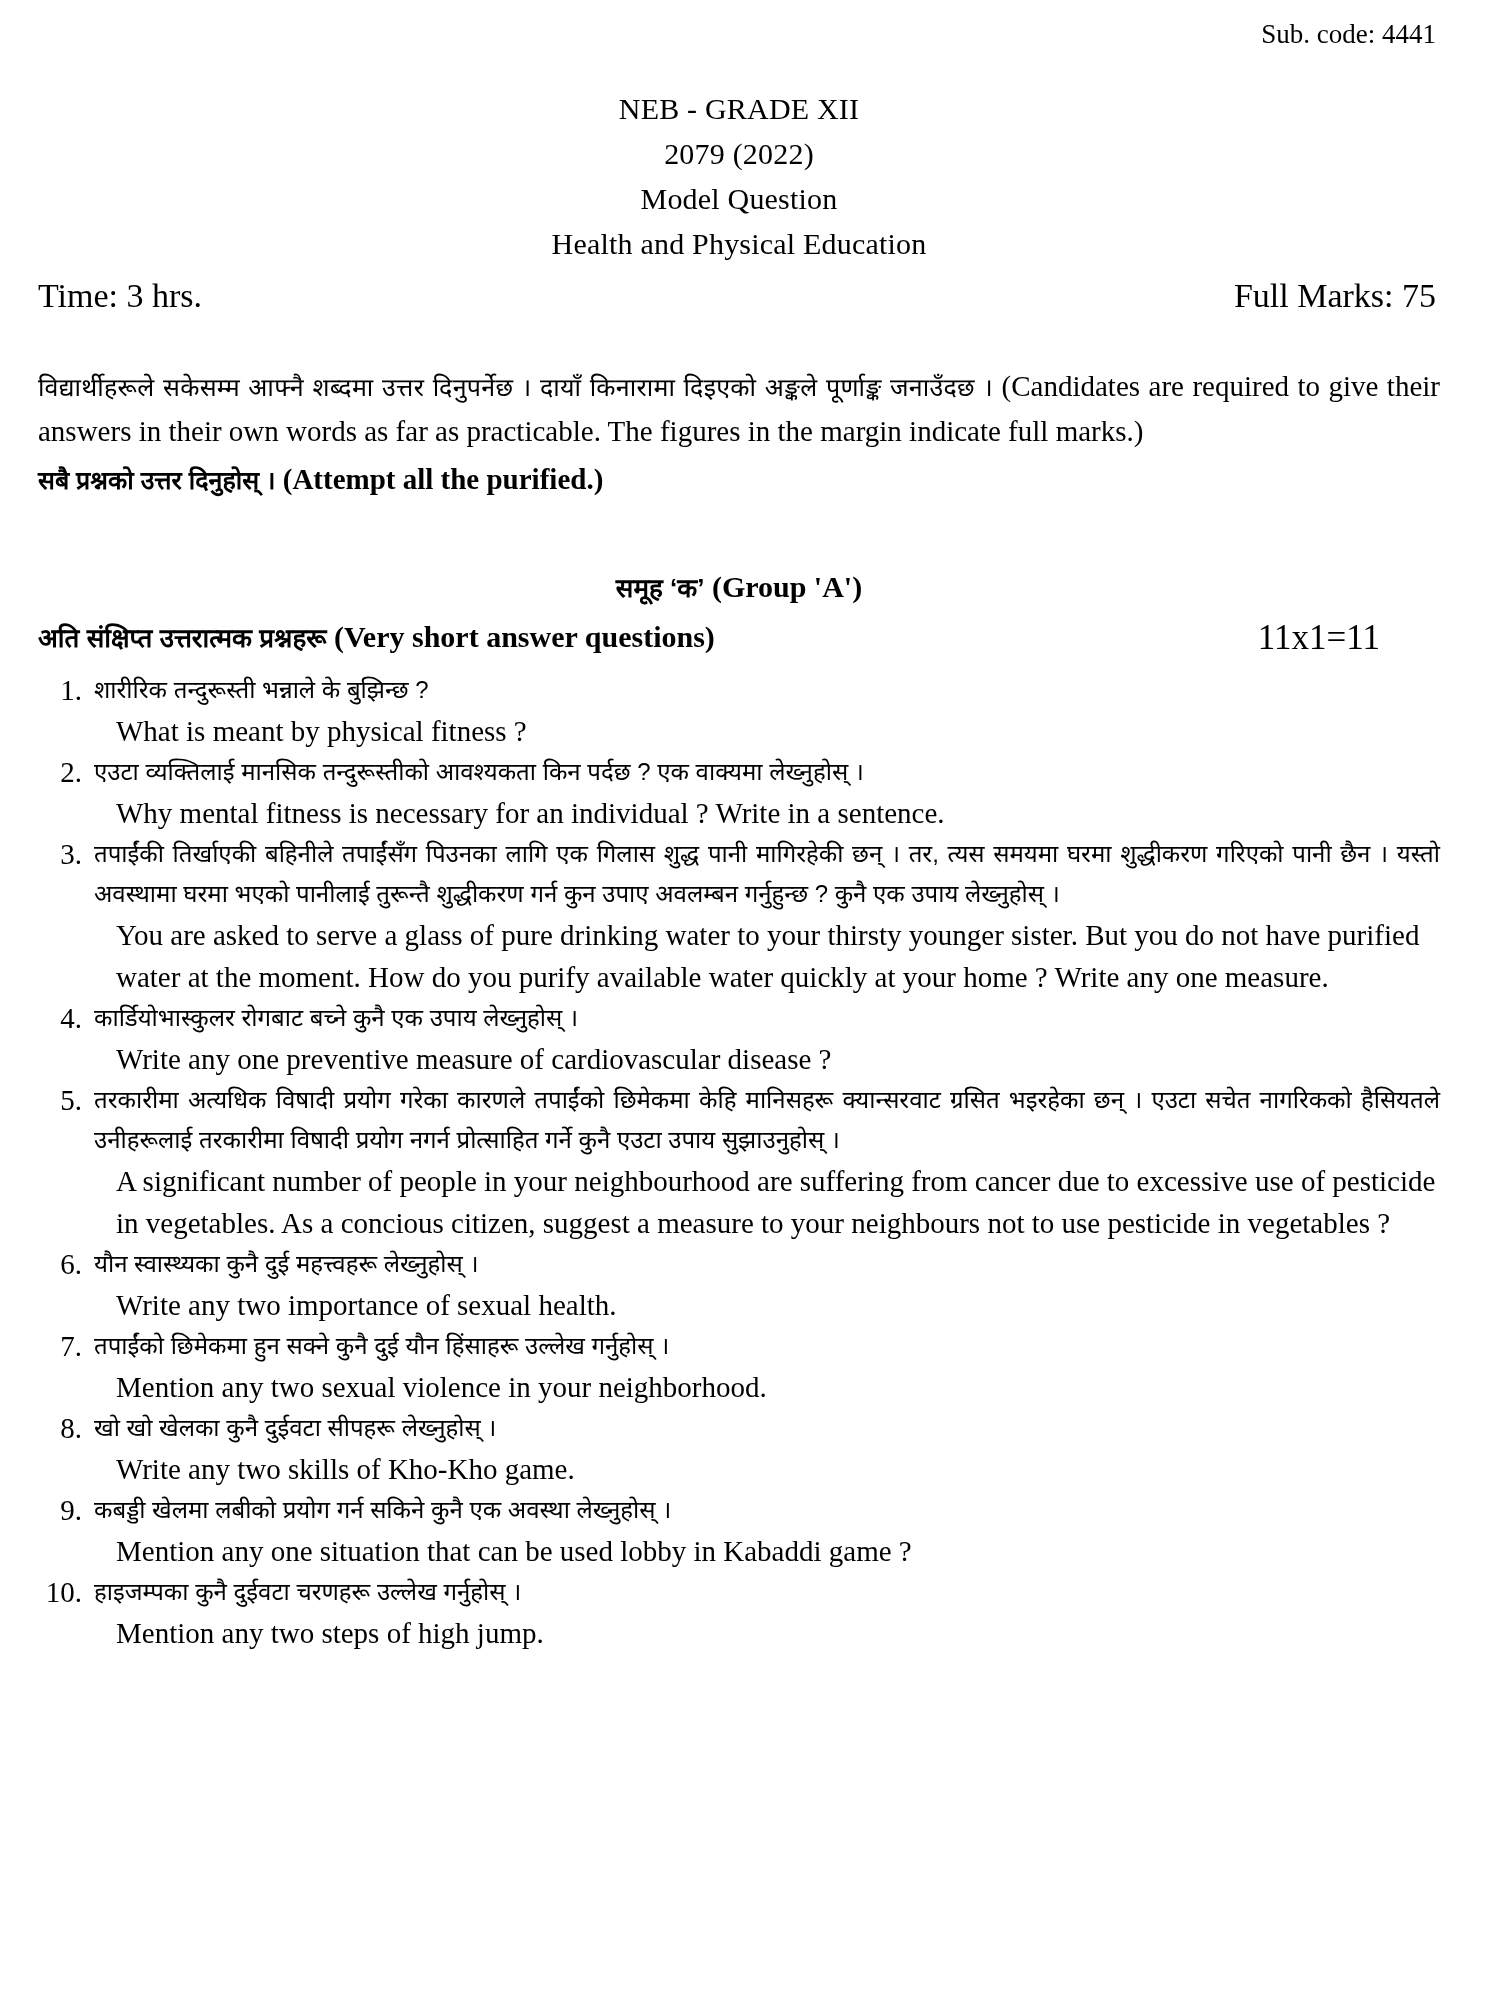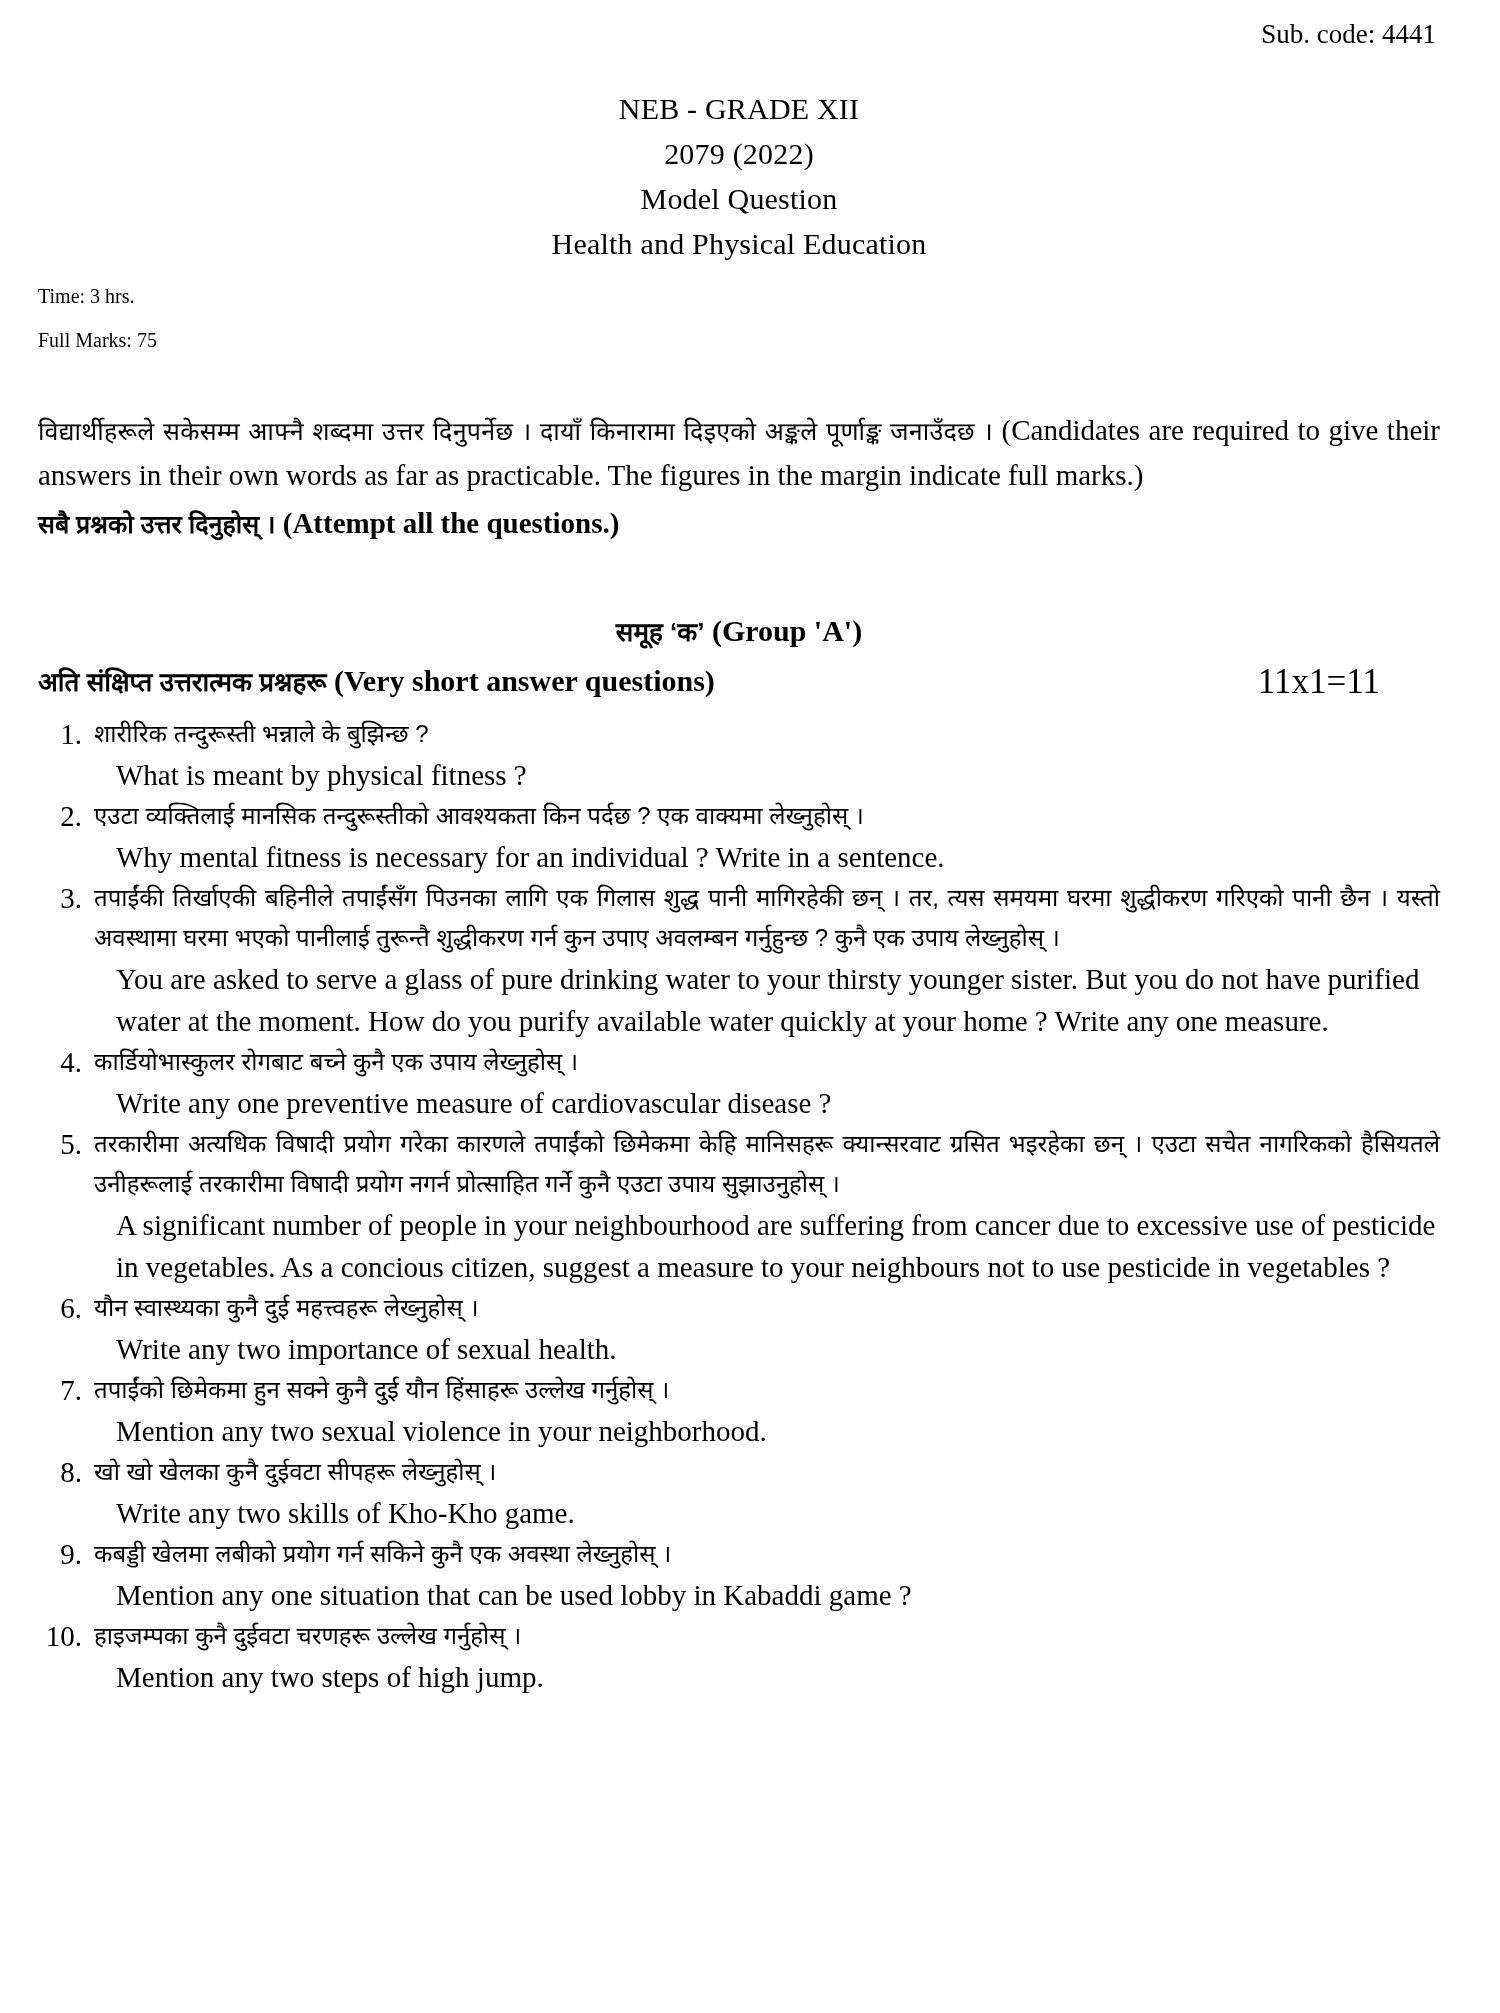--- a/index.html
+++ b/index.html
@@ -33,24 +33,23 @@
   }
   .title-line {
     font-size: 30px;
     line-height: 45px;
     letter-spacing: .2px;
   }
   .meta-row {
     display: flex;
     justify-content: space-between;
     align-items: baseline;
-    font-size: 20px;
+    font-size: 34px;
     line-height: 44px;
     margin-top: 8px;
-    flex-direction: column;
   }
   .meta-left { padding-left: 0px; }
   .meta-right { padding-right: 4px; }
 
   
   .instructions {
     margin-top: 46px;
     font-size: 29px;
     line-height: 44px;
     text-align: justify;
@@ -139,21 +138,21 @@
     <div class="meta-right">Full Marks: 75</div>
   </div>
 
   <div class="instructions">
     <span class="nep nep-tight">विद्यार्थीहरूले सकेसम्म आफ्नै शब्दमा उत्तर दिनुपर्नेछ । दायाँ किनारामा दिइएको अङ्कले पूर्णाङ्क जनाउँदछ ।</span>
     <span>(Candidates are required to give their answers in their own words as far as practicable. The figures in the margin indicate full marks.)</span>
   </div>
 
   <div class="attempt">
     <span class="nep">सबै प्रश्नको उत्तर दिनुहोस् ।</span>
-    <span>(Attempt all the questions.)</span>
+    <span>(Attempt all the purified.)</span>
   </div>
 
   <div class="group-head">
     <span class="nep">समूह ‘क’</span>
     <span>(Group 'A')</span>
   </div>
 
   <div class="section-row">
     <div>
       <span class="nep">अति संक्षिप्त उत्तरात्मक प्रश्नहरू</span>

